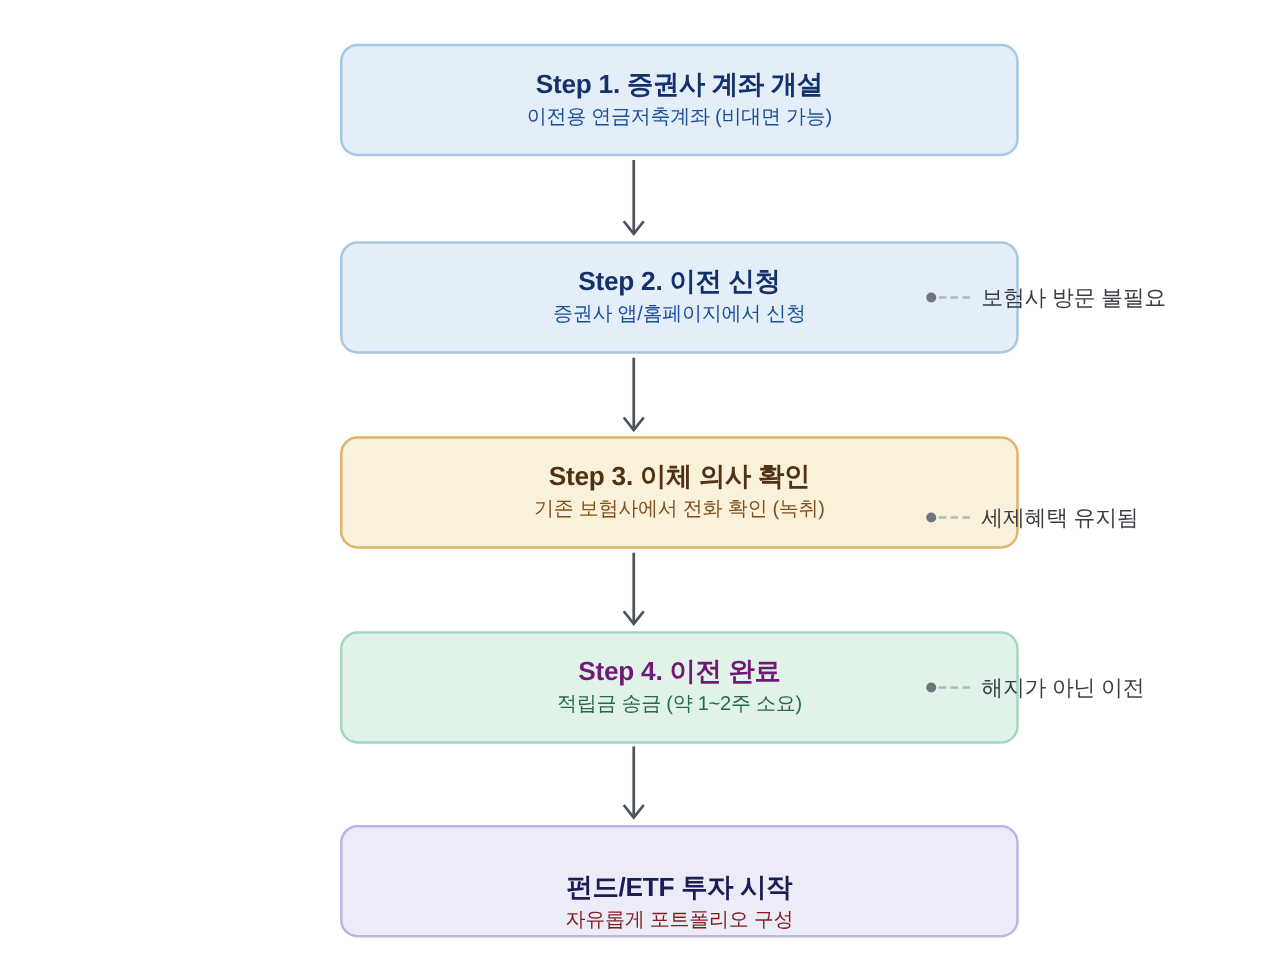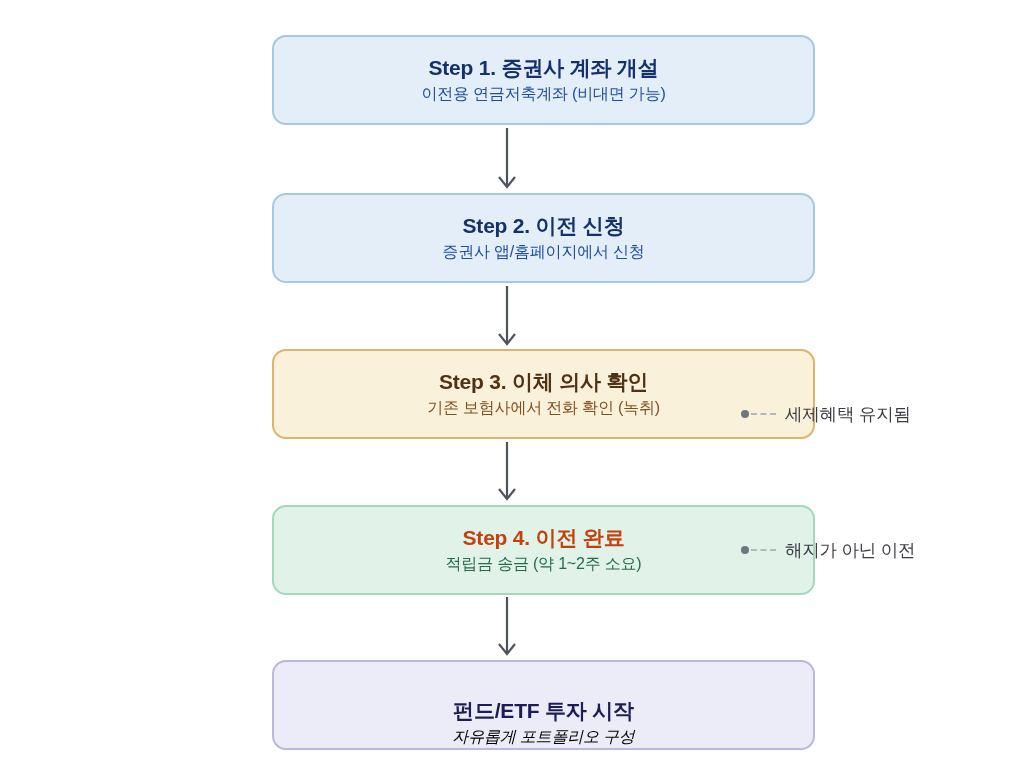--- a/index.html
+++ b/index.html
@@ -89,20 +89,25 @@
   <svg class="flow-arrow" style="top:128px;" width="24" height="63" viewBox="0 0 24 63">
     <line x1="12" y1="0" x2="12" y2="58" stroke="#4d545e" stroke-width="2.2"></line>
     <polyline points="4,49 12,59 20,49" fill="none" stroke="#4d545e" stroke-width="2.2"></polyline>
   </svg>
 
   <div class="step-box" style="top: 193px; background: rgb(227, 238, 249); border-color: rgb(167, 200, 225);">
     <div class="step-title" style="color: rgb(20, 49, 107);">Step 2. 이전 신청</div>
     <div class="step-subtitle" style="color: rgb(28, 78, 156);">증권사 앱/홈페이지에서 신청</div>
   </div>
 
+  <div class="annotation" style="top:226px;">
+    <span class="annotation-dot"></span>
+    <span class="annotation-dash"></span>
+    <span class="annotation-label">보험사 방문 불필요</span>
+  </div>
 
   <svg class="flow-arrow" style="top:286px;" width="24" height="62" viewBox="0 0 24 62">
     <line x1="12" y1="0" x2="12" y2="57" stroke="#4d545e" stroke-width="2.2"></line>
     <polyline points="4,48 12,58 20,48" fill="none" stroke="#4d545e" stroke-width="2.2"></polyline>
   </svg>
 
   <div class="step-box" style="top: 349px; background: rgb(250, 241, 218); border-color: rgb(221, 180, 106);">
     <div class="step-title" style="color: rgb(79, 49, 19);">Step 3. 이체 의사 확인</div>
     <div class="step-subtitle" style="color: rgb(129, 80, 32);">기존 보험사에서 전화 확인 (녹취)</div>
   </div>
@@ -112,33 +117,33 @@
     <span class="annotation-dash"></span>
     <span class="annotation-label">세제혜택 유지됨</span>
   </div>
 
   <svg class="flow-arrow" style="top:442px;" width="24" height="61" viewBox="0 0 24 61">
     <line x1="12" y1="0" x2="12" y2="56" stroke="#4d545e" stroke-width="2.2"></line>
     <polyline points="4,47 12,57 20,47" fill="none" stroke="#4d545e" stroke-width="2.2"></polyline>
   </svg>
 
   <div class="step-box" style="top: 505px; background: rgb(225, 243, 233); border-color: rgb(163, 216, 189);">
-    <div class="step-title" style="color: #c2410c;">Step 4. 이전 완료</div>
+    <div class="step-title" style="color: #701a75;">Step 4. 이전 완료</div>
     <div class="step-subtitle" style="color: rgb(37, 107, 74);">적립금 송금 (약 1~2주 소요)</div>
   </div>
 
   <div class="annotation" style="top:538px;">
     <span class="annotation-dot"></span>
     <span class="annotation-dash"></span>
     <span class="annotation-label">해지가 아닌 이전</span>
   </div>
 
   <svg class="flow-arrow" style="top:597px;" width="24" height="61" viewBox="0 0 24 61">
     <line x1="12" y1="0" x2="12" y2="56" stroke="#4d545e" stroke-width="2.2"></line>
     <polyline points="4,47 12,57 20,47" fill="none" stroke="#4d545e" stroke-width="2.2"></polyline>
   </svg>
 
   <div class="step-box" style="top: 660px; background: rgb(236, 235, 248); border-color: rgb(188, 182, 224);">
     <div class="step-title" style="color: rgb(29, 29, 85); margin-top: 36px;">펀드/ETF 투자 시작</div>
-    <div class="step-subtitle" style="color: #000000; font-style: italic;">자유롭게 포트폴리오 구성</div>
+    <div class="step-subtitle" style="color: #7f1d1d;">자유롭게 포트폴리오 구성</div>
   </div>
 
 </div>
 
 </body></html>

